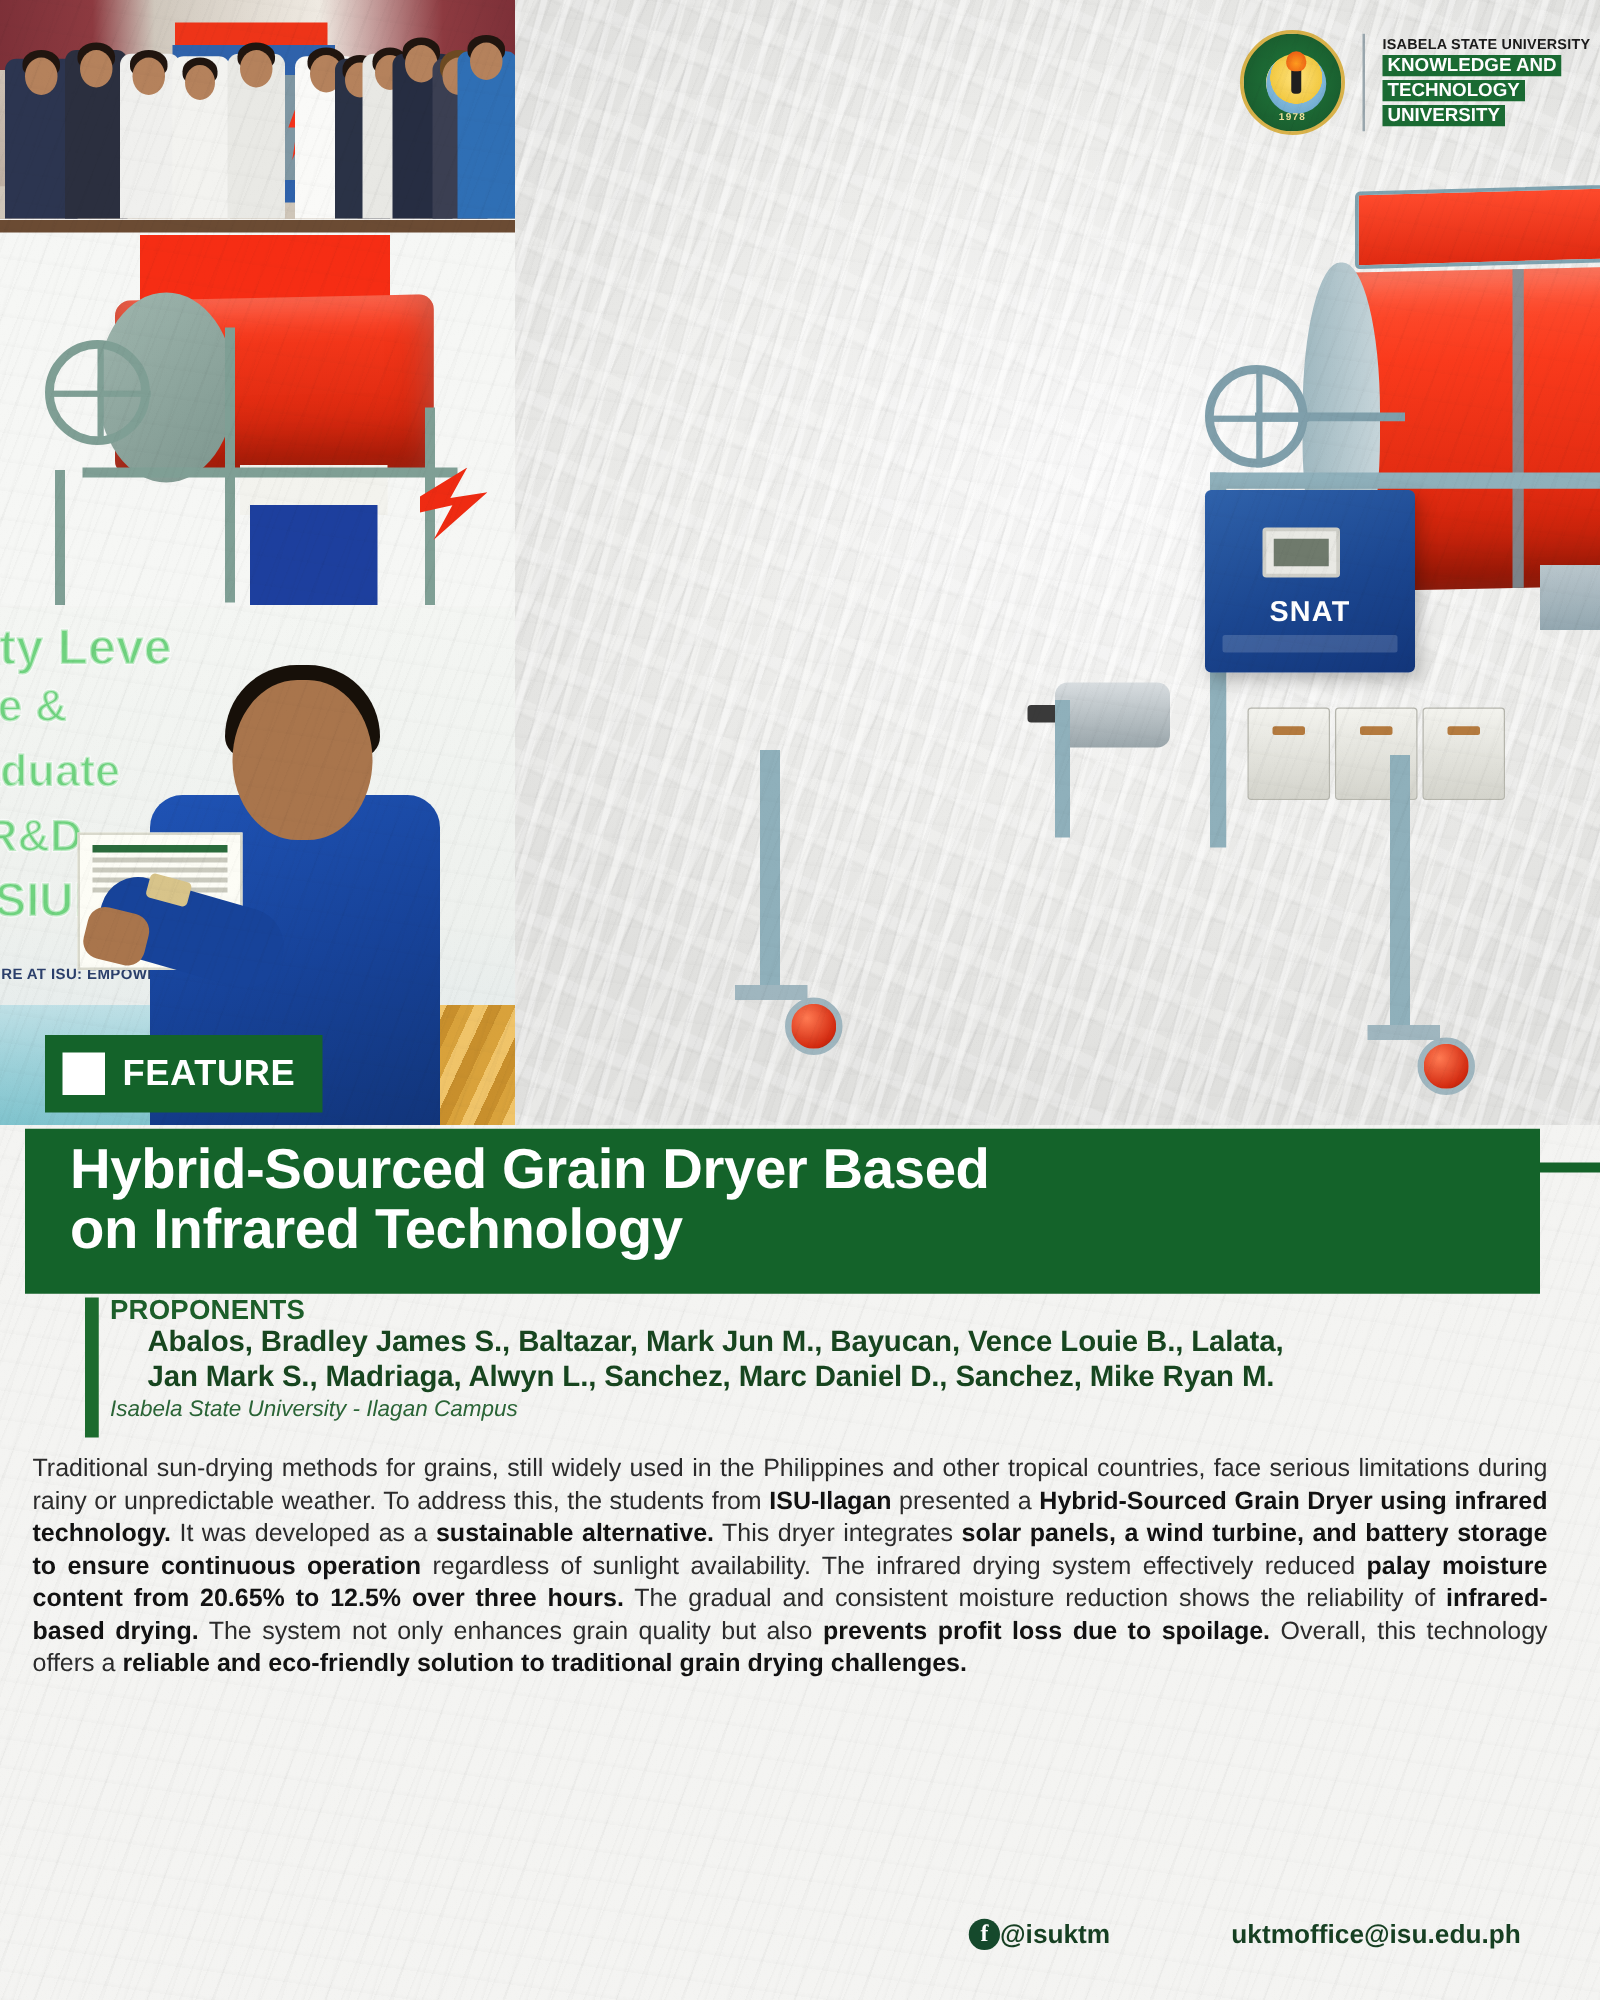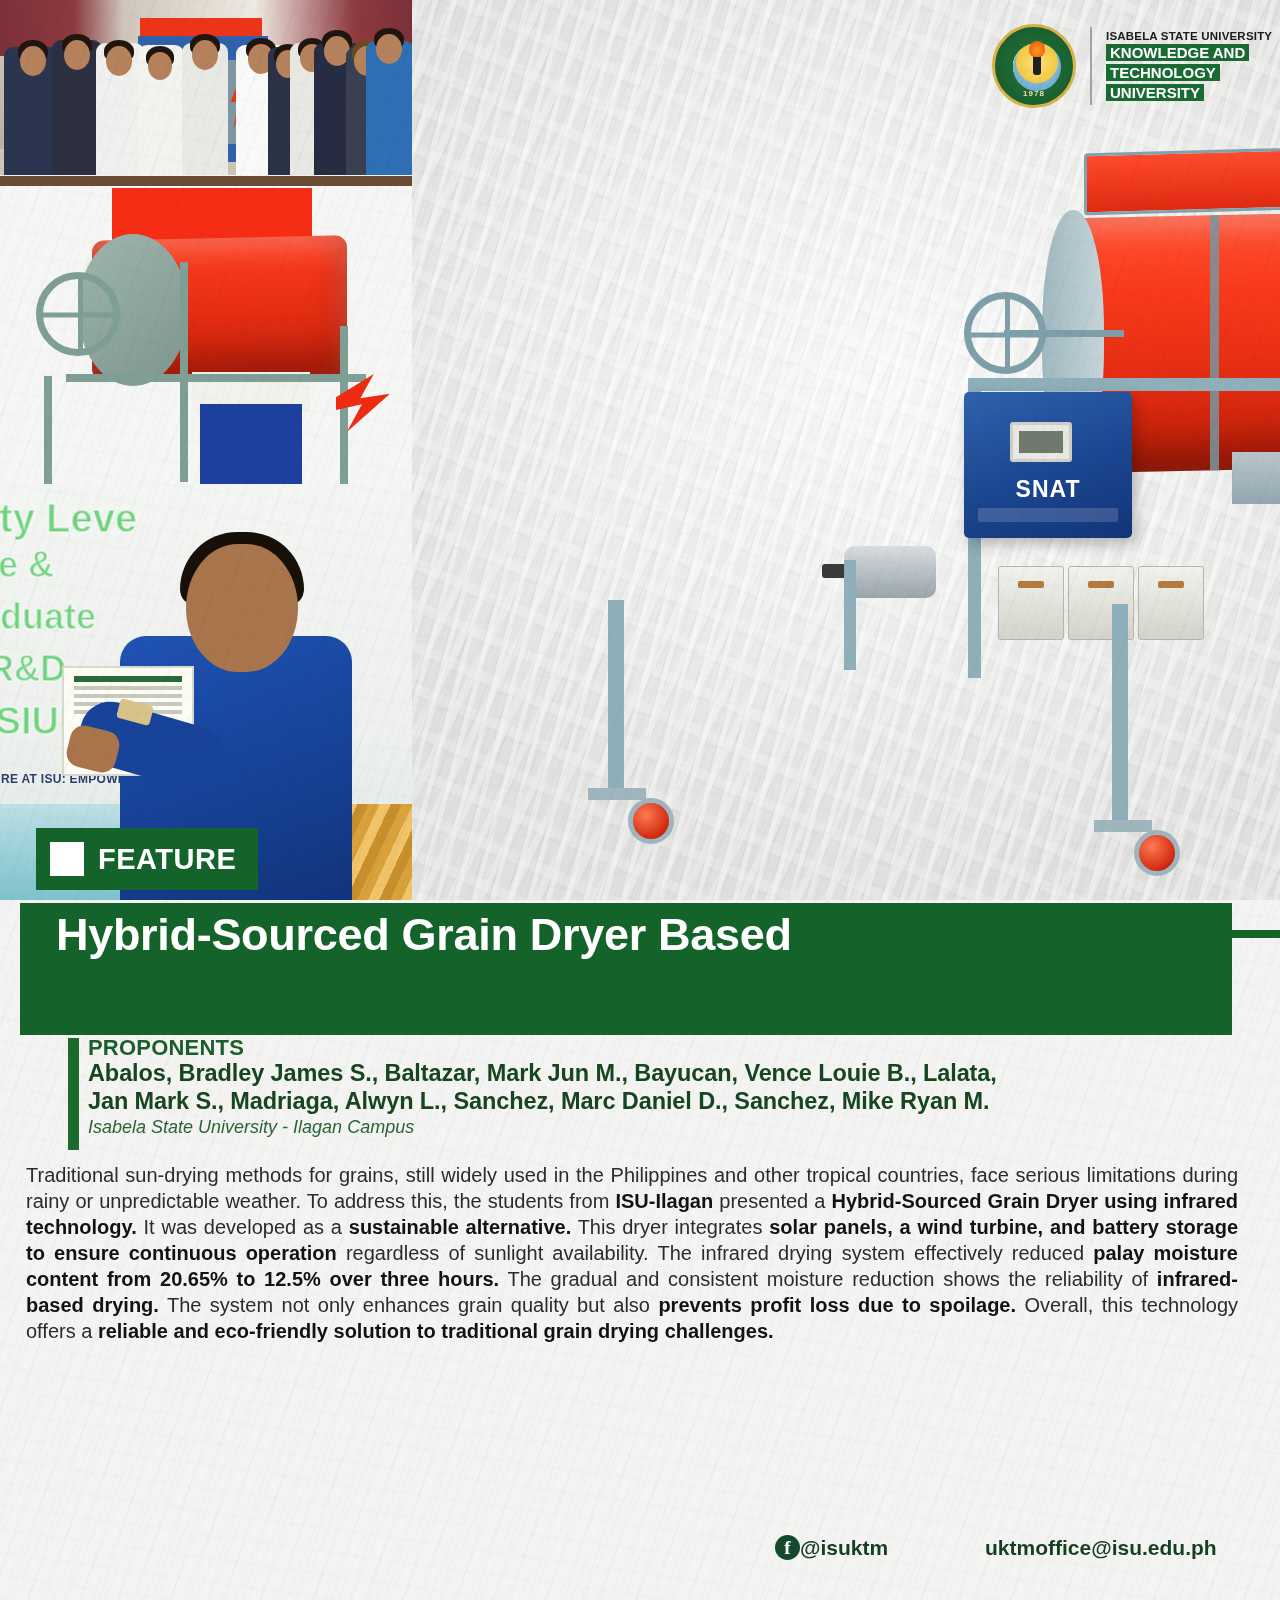--- a/index.html
+++ b/index.html
@@ -183,21 +183,21 @@
   .title-bar h1{
     color:#fff; font-size:45px; line-height:1.06; font-weight:bold; letter-spacing:-.3px;
   }
   .title-tab{ position:absolute; left:1232px; top:930px; width:48px; height:8px; background:#14632a; z-index:5; }
 
   
   .prop-wrap{ position:absolute; left:68px; top:1036px; width:1160px; }
   .prop-bar{ position:absolute; left:0; top:2px; width:11px; height:112px; background:#1c6b2e; }
   .prop-inner{ padding-left:20px; }
   .prop-label{ color:#1c5e2a; font-size:22px; font-weight:bold; letter-spacing:.2px; line-height:1.1; }
-  .prop-names{ color:#17451f; font-size:23.5px; font-weight:bold; line-height:1.19; letter-spacing:-.1px; }
+  .prop-names{ color:#17451f; font-size:23.5px; font-weight:bold; line-height:1.19; letter-spacing:-.1px;margin-left:30px; }
   .prop-campus{ color:#2a6436; font-size:18px; font-style:italic; font-weight:500; margin-top:1px; }
 
   
   .body-copy{
     position:absolute; left:26px; top:1162px; width:1212px;
     color:#2b2b2b; font-size:20px; line-height:1.30; text-align:justify;
   }
   .body-copy b{ color:#121212; font-weight:bold; }
 
   
@@ -373,20 +373,21 @@
   <div class="paper-tex"></div>
 
   <div class="feature-badge">
     <span class="feature-sq"></span>
     <span class="feature-txt">FEATURE</span>
   </div>
 
   <div class="title-bar">
     <h1>
       <span>Hybrid-Sourced Grain Dryer Based</span><br>
+      <span>on Infrared Technology</span>
     </h1>
   </div>
   <div class="title-tab"></div>
 
   <div class="prop-wrap">
     <div class="prop-bar"></div>
     <div class="prop-inner">
       <div class="prop-label">PROPONENTS</div>
       <div class="prop-names">Abalos, Bradley James S., Baltazar, Mark Jun M., Bayucan, Vence Louie B., Lalata,</div>
       <div class="prop-names">Jan Mark S., Madriaga, Alwyn L., Sanchez, Marc Daniel D., Sanchez, Mike Ryan M.</div>

